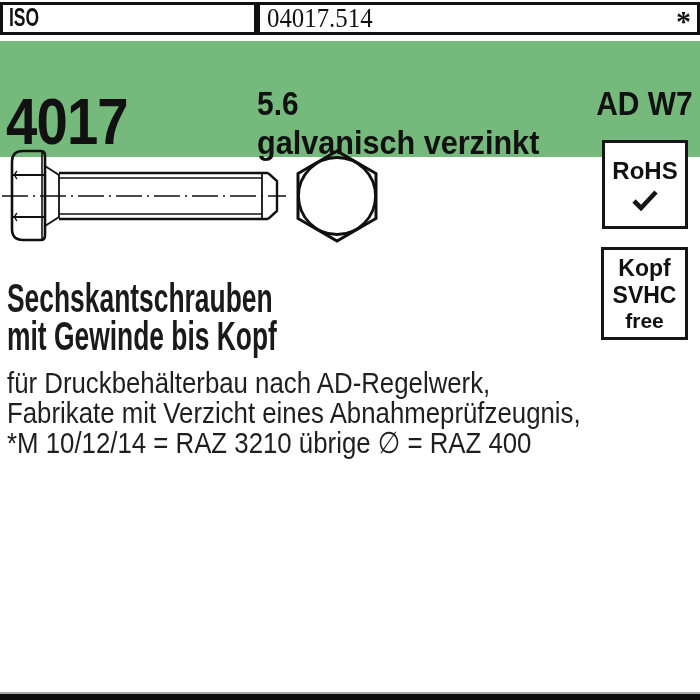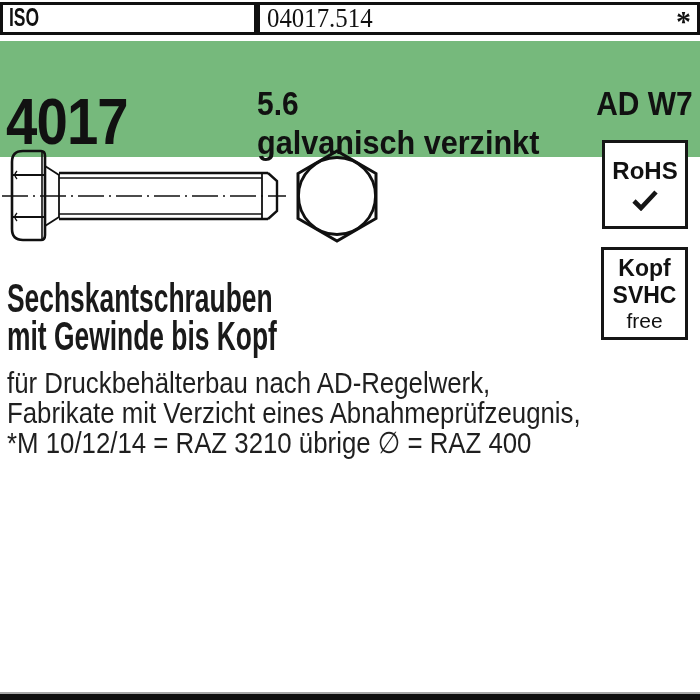--- a/index.html
+++ b/index.html
@@ -50,21 +50,21 @@
   
   .badge{
     position:absolute;background:#fff;border:3px solid #161616;box-sizing:border-box;
     display:flex;flex-direction:column;align-items:center;justify-content:center;
     text-align:center;
   }
   .badge-rohs{left:602px;top:140px;width:86px;height:89px;gap:7px;}
   .badge-reach{left:601px;top:247px;width:87px;height:93px;}
   .rohs-label{font-size:24px;font-weight:700;line-height:1;letter-spacing:0;}
   .reach-l1,.reach-l2{font-size:23px;font-weight:700;line-height:27px;}
-  .reach-l3{font-size:21px;font-weight:400;line-height:24px;}
+  .reach-l3{font-size:21px;font-weight:700;line-height:24px;}
   
   .title{
     position:absolute;left:7px;top:279px;font-size:40px;font-weight:700;
     line-height:38px;color:#1a1a1a;transform:scaleX(0.66);transform-origin:left top;
     white-space:nowrap;
   }
   .desc{
     position:absolute;left:7px;top:368px;font-size:30px;font-weight:400;
     line-height:30px;color:#1f1f1f;transform:scaleX(0.86);transform-origin:left top;
     white-space:nowrap;

